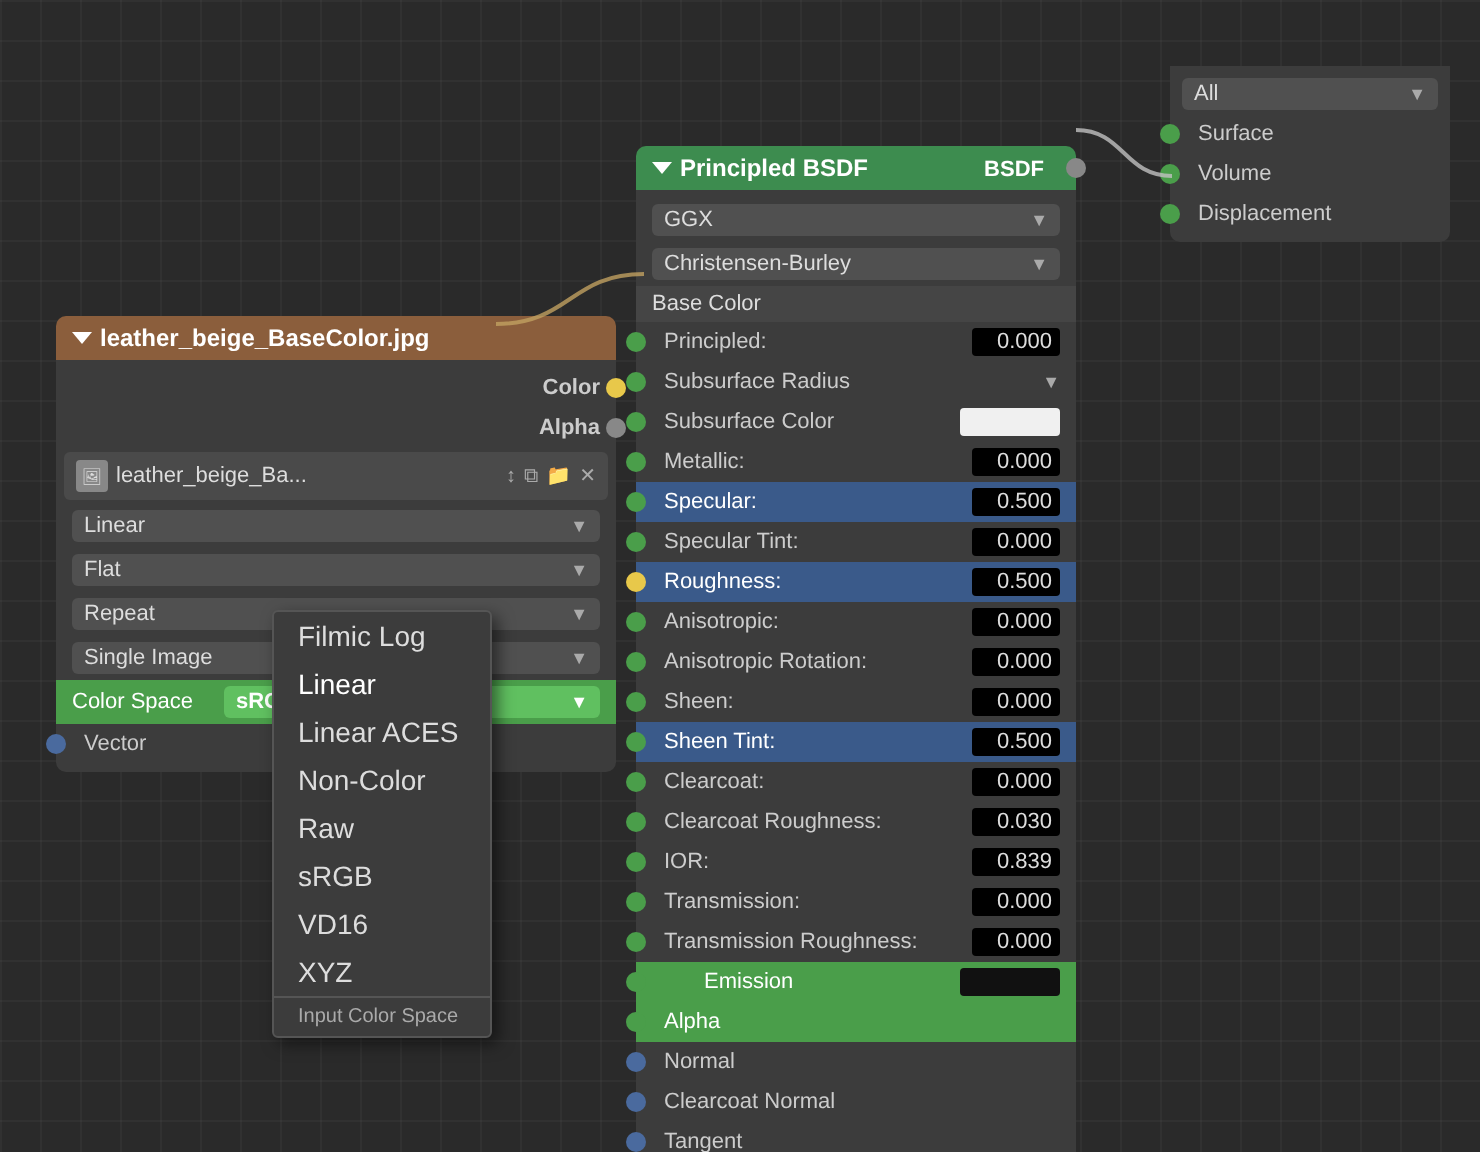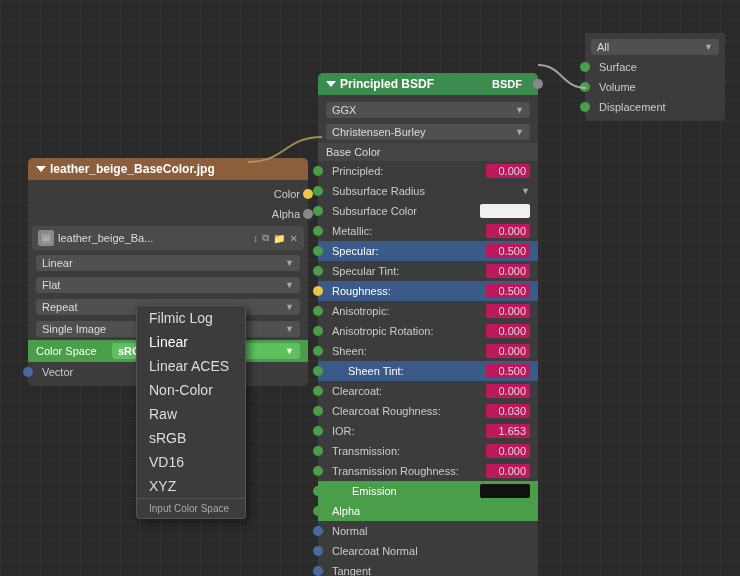--- a/index.html
+++ b/index.html
@@ -229,20 +229,21 @@
     }
 
     
     .output-row {
       display: flex;
       align-items: center;
       justify-content: flex-end;
       padding: 2px 8px;
       min-height: 20px;
       position: relative;
+      font-weight: bold;
     }
 
     .output-row .label {
       font-size: 11px;
       color: #ccc;
     }
 
     
     .wires-svg {
       position: absolute;
@@ -256,21 +257,21 @@
 
     
     .section-header {
       padding: 3px 8px;
       font-size: 11px;
       color: #ddd;
       background: rgba(255,255,255,0.05);
     }
 
     .value-field {
-      background: #be185d;
+      background: #000000;
       border-radius: 2px;
       padding: 1px 4px;
       font-size: 11px;
       color: #ddd;
       min-width: 44px;
       text-align: right;
     }
 
     .row-with-bar {
       background: #3a5a8a;
@@ -471,40 +472,40 @@
     </div>
 
     <div class="node-row" style="position:relative; padding-left:14px;">
       <div class="socket socket-green socket-left"></div>
       <span class="label">Sheen:</span>
       <span class="value-field">0.000</span>
     </div>
 
     <div class="node-row row-sheen-tint" style="position:relative; padding-left:14px; background:#3a5a8a;">
       <div class="socket socket-green socket-left"></div>
-      <span class="label" style="color:#fff;margin-left:16px;">Sheen Tint:</span>
+      <span class="label" style="color:#fff;">Sheen Tint:</span>
       <span class="value-field">0.500</span>
     </div>
 
     <div class="node-row" style="position:relative; padding-left:14px;">
       <div class="socket socket-green socket-left"></div>
       <span class="label">Clearcoat:</span>
       <span class="value-field">0.000</span>
     </div>
 
     <div class="node-row" style="position:relative; padding-left:14px;">
       <div class="socket socket-green socket-left"></div>
       <span class="label">Clearcoat Roughness:</span>
       <span class="value-field">0.030</span>
     </div>
 
     <div class="node-row" style="position:relative; padding-left:14px;">
       <div class="socket socket-green socket-left"></div>
       <span class="label">IOR:</span>
-      <span class="value-field">1.653</span>
+      <span class="value-field">0.839</span>
     </div>
 
     <div class="node-row" style="position:relative; padding-left:14px;">
       <div class="socket socket-green socket-left"></div>
       <span class="label">Transmission:</span>
       <span class="value-field">0.000</span>
     </div>
 
     <div class="node-row" style="position:relative; padding-left:14px;">
       <div class="socket socket-green socket-left"></div>

